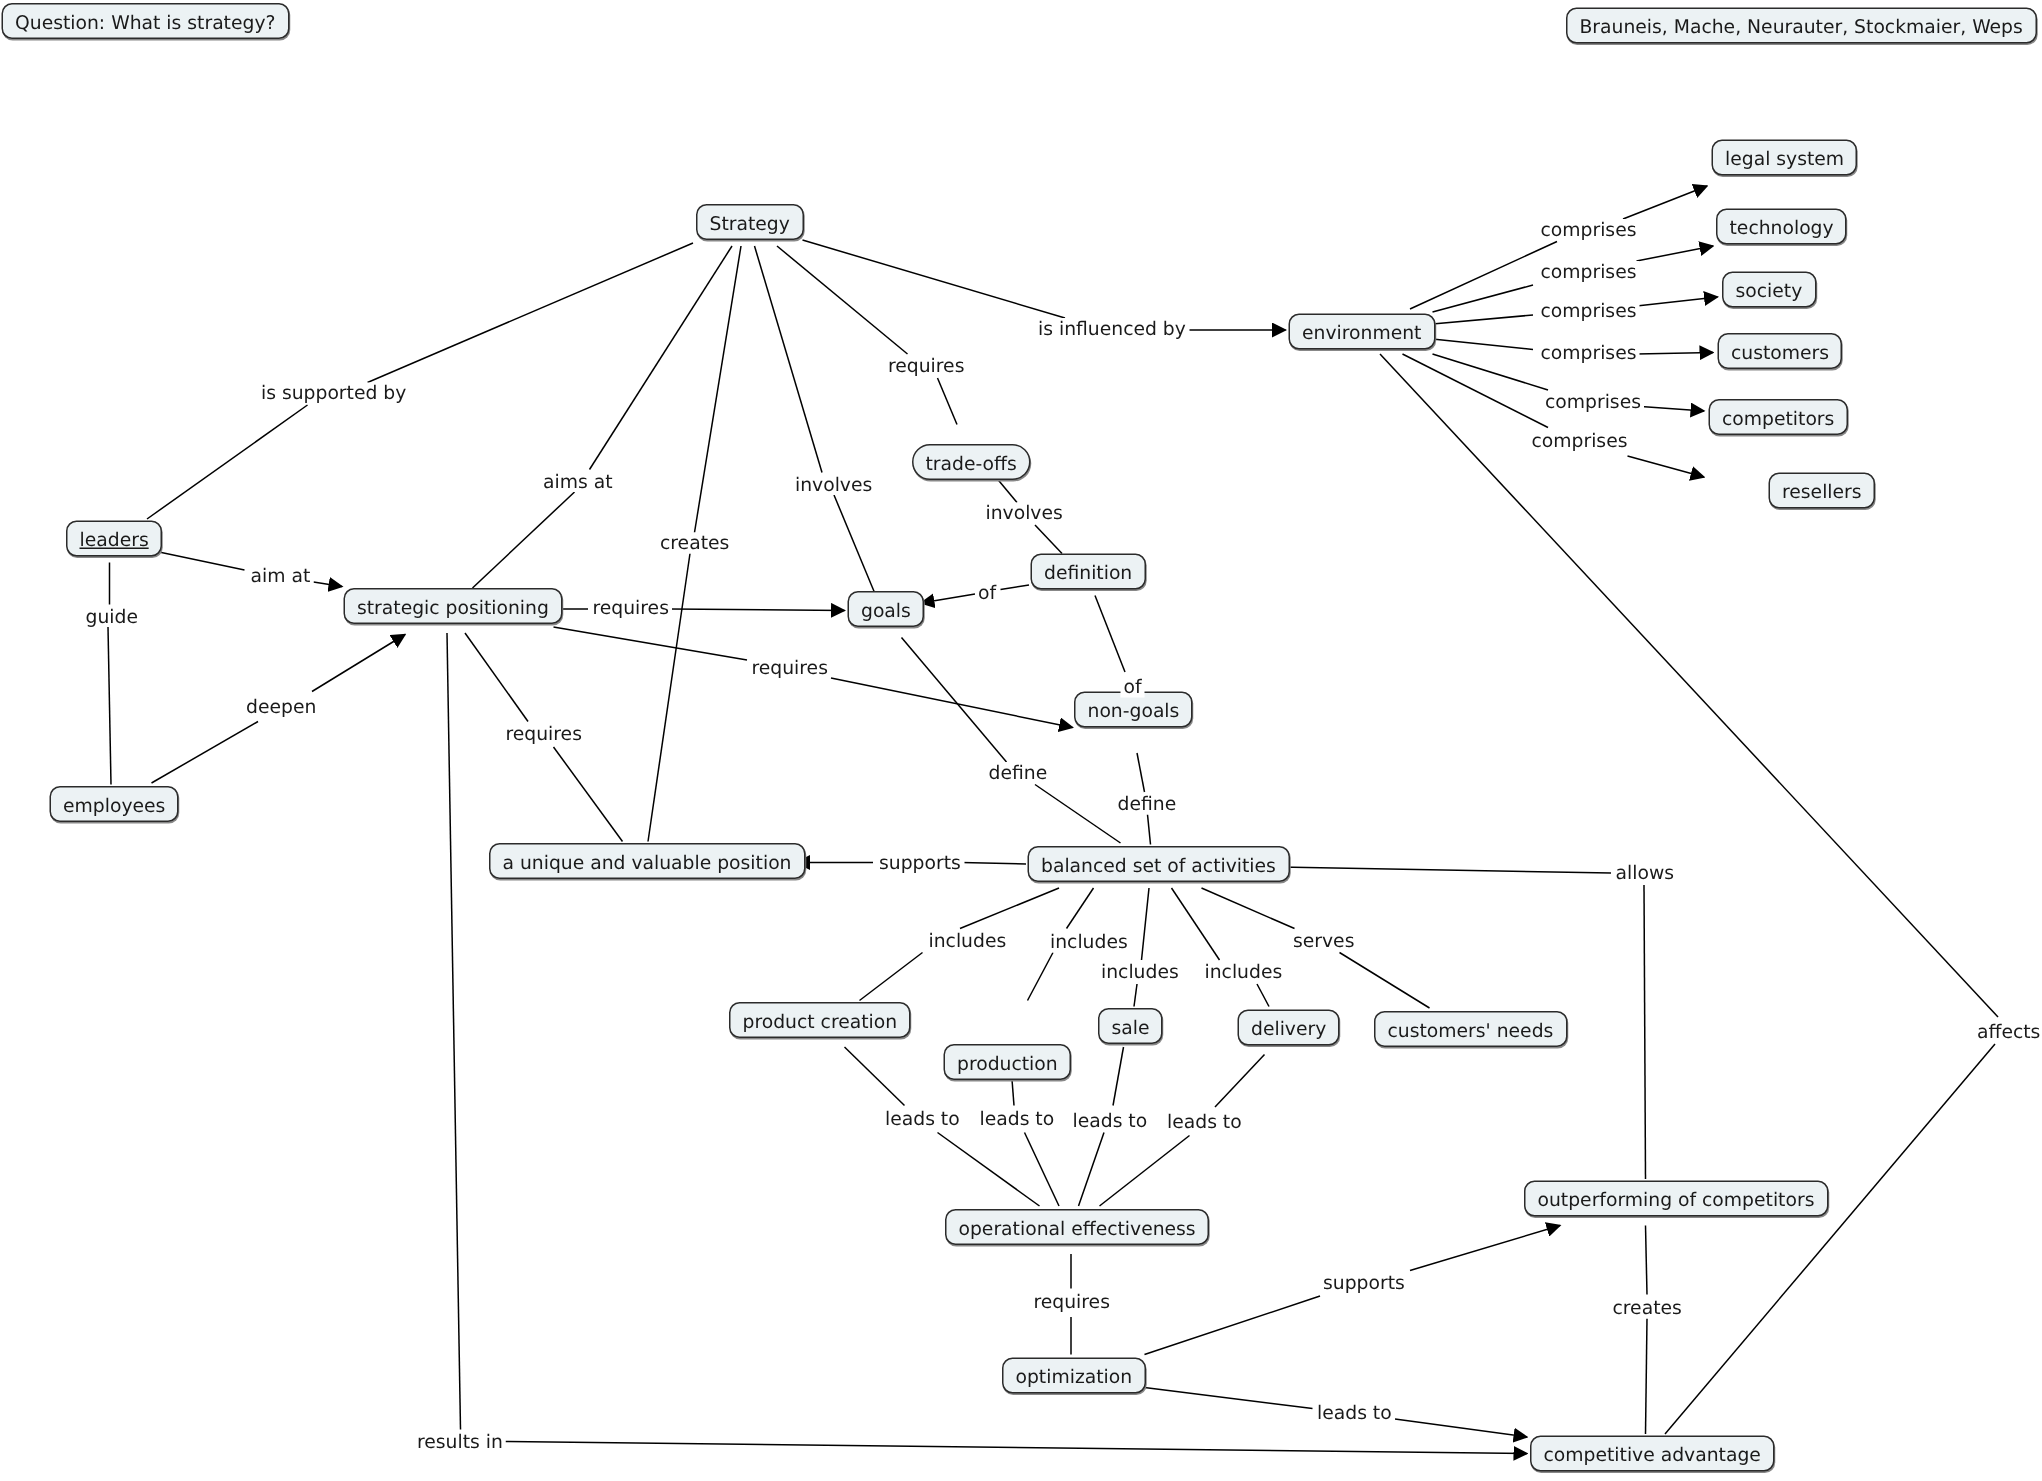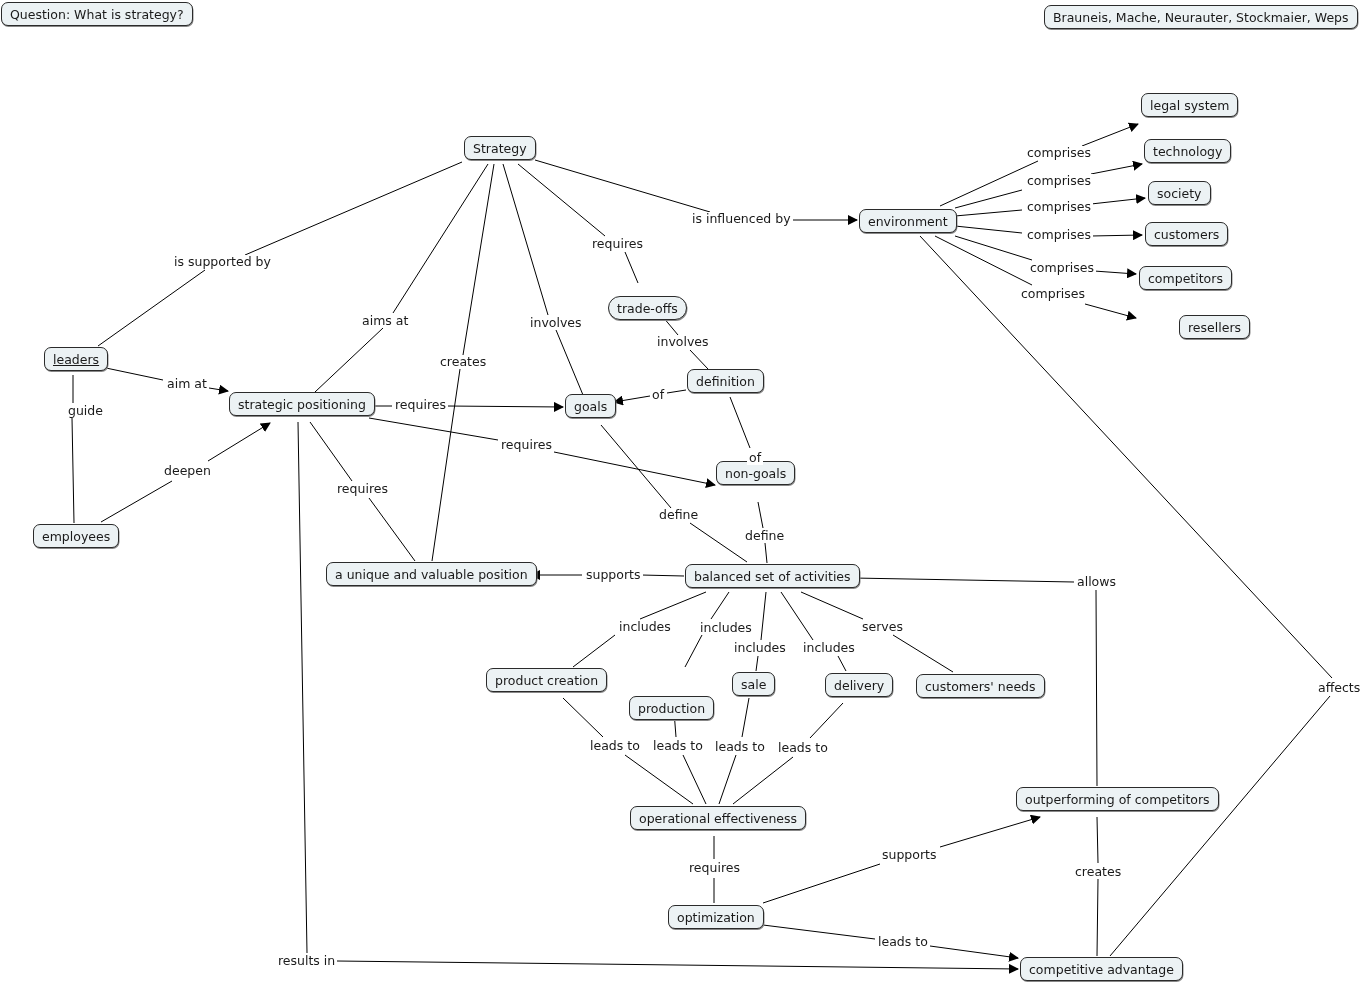--- a/index.html
+++ b/index.html
@@ -173,21 +173,21 @@
   <div class="label" style="left:1025px;top:146px;">comprises</div>
   <div class="label" style="left:1025px;top:174px;">comprises</div>
   <div class="label" style="left:1025px;top:200px;">comprises</div>
   <div class="label" style="left:1025px;top:228px;">comprises</div>
   <div class="label" style="left:1028px;top:261px;">comprises</div>
   <div class="label" style="left:1019px;top:287px;">comprises</div>
   <div class="label" style="left:655px;top:335px;">involves</div>
   <div class="label" style="left:650px;top:388px;">of</div>
   <div class="label" style="left:747px;top:451px;">of</div>
   <div class="label" style="left:165px;top:377px;">aim at</div>
-  <div class="label" style="left:66px;top:404px;">guide</div>
+  <div class="label" style="left:55px;top:404px;">guide</div>
   <div class="label" style="left:162px;top:464px;text-align:center;">deepen</div>
   <div class="label" style="left:393px;top:398px;">requires</div>
   <div class="label" style="left:499px;top:438px;">requires</div>
   <div class="label" style="left:335px;top:482px;">requires</div>
   <div class="label" style="left:657px;top:508px;">define</div>
   <div class="label" style="left:743px;top:529px;">define</div>
   <div class="label" style="left:584px;top:568px;">supports</div>
   <div class="label" style="left:1075px;top:575px;">allows</div>
   <div class="label" style="left:617px;top:620px;">includes</div>
   <div class="label" style="left:698px;top:621px;">includes</div>

